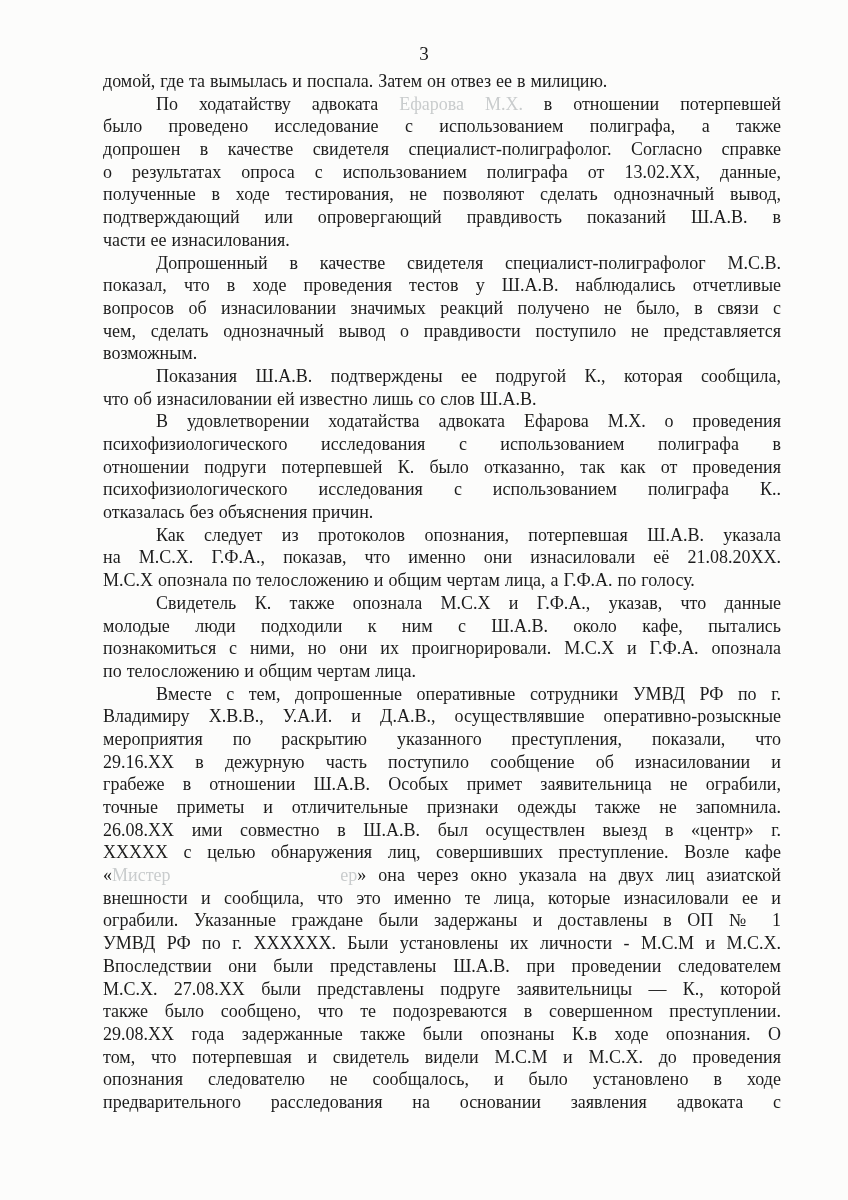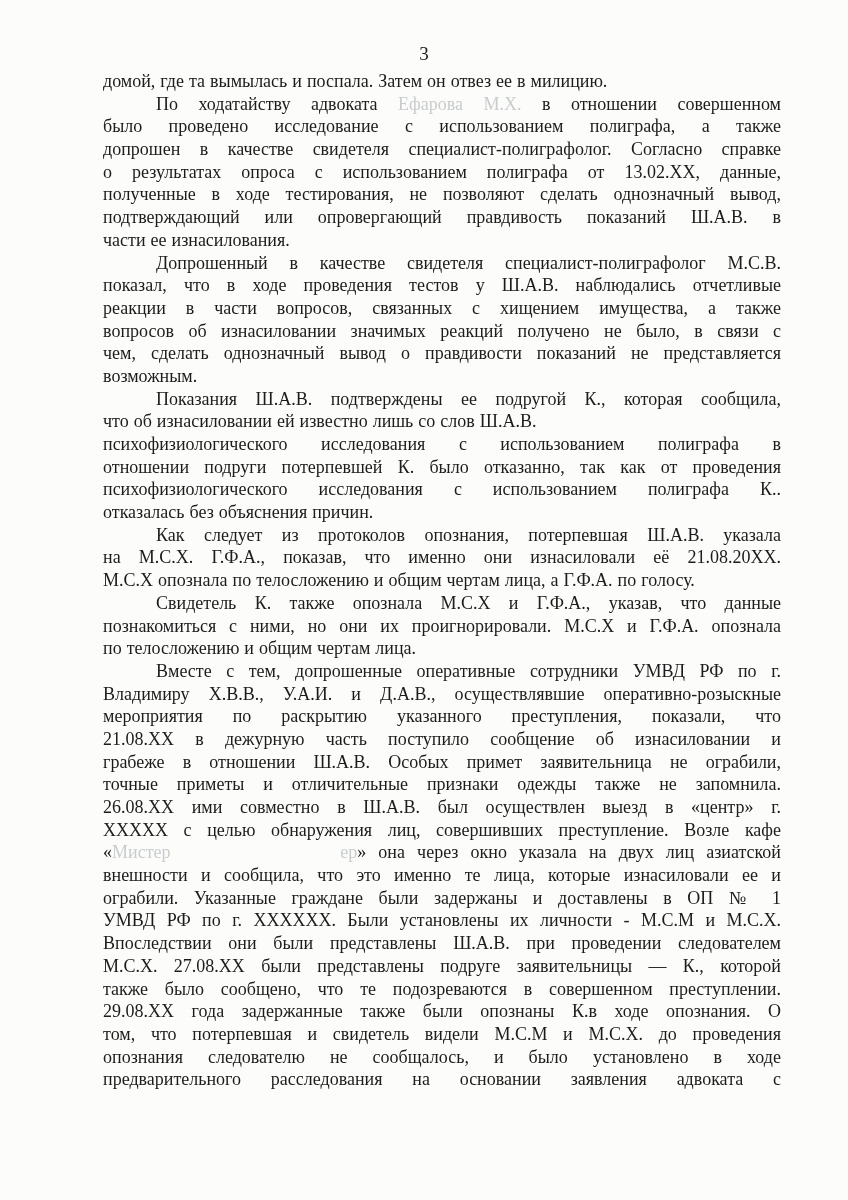--- a/index.html
+++ b/index.html
@@ -60,61 +60,62 @@
 </head>
 <body>
 
 <div class="page">
   <div class="page-number">3</div>
   <div class="document">
       <div class="paragraph">
         <div class="line final"><span>домой, где та вымылась и поспала. Затем он отвез ее в милицию.</span></div>
       </div>
       <div class="paragraph">
-        <div class="line indent"><span>По ходатайству адвоката </span><span class="faded">Ефарова М.Х.</span><span> в отношении совершенном</span></div>
+        <div class="line indent"><span>По ходатайству адвоката </span><span class="faded">Ефарова М.Х.</span><span> в отношении потерпевшей</span></div>
         <div class="line"><span>было проведено исследование с использованием полиграфа, а также</span></div>
         <div class="line"><span>допрошен в качестве свидетеля специалист-полиграфолог. Согласно справке</span></div>
         <div class="line"><span>о результатах опроса с использованием полиграфа от 13.02.ХХ, данные,</span></div>
         <div class="line"><span>полученные в ходе тестирования, не позволяют сделать однозначный вывод,</span></div>
         <div class="line"><span>подтверждающий или опровергающий правдивость показаний Ш.А.В. в</span></div>
         <div class="line final"><span>части ее изнасилования.</span></div>
       </div>
       <div class="paragraph">
         <div class="line indent"><span>Допрошенный в качестве свидетеля специалист-полиграфолог М.С.В.</span></div>
         <div class="line"><span>показал, что в ходе проведения тестов у Ш.А.В. наблюдались отчетливые</span></div>
-        <div class="line"><span>реакции в части вопросов, связанных с хищением имущества, а также</span></div>
         <div class="line"><span>вопросов об изнасиловании значимых реакций получено не было, в связи с</span></div>
-        <div class="line"><span>чем, сделать однозначный вывод о правдивости показаний не представляется</span></div>
+        <div class="line"><span>чем, сделать однозначный вывод о правдивости поступило не представляется</span></div>
         <div class="line final"><span>возможным.</span></div>
       </div>
       <div class="paragraph">
         <div class="line indent"><span>Показания Ш.А.В. подтверждены ее подругой К., которая сообщила,</span></div>
         <div class="line final"><span>что об изнасиловании ей известно лишь со слов Ш.А.В.</span></div>
       </div>
       <div class="paragraph">
+        <div class="line indent"><span>В удовлетворении ходатайства адвоката Ефарова М.Х. о проведения</span></div>
         <div class="line"><span>психофизиологического исследования с использованием полиграфа в</span></div>
         <div class="line"><span>отношении подруги потерпевшей К. было отказанно, так как от проведения</span></div>
         <div class="line"><span>психофизиологического исследования с использованием полиграфа К..</span></div>
         <div class="line final"><span>отказалась без объяснения причин.</span></div>
       </div>
       <div class="paragraph">
         <div class="line indent"><span>Как следует из протоколов опознания, потерпевшая Ш.А.В. указала</span></div>
         <div class="line"><span>на М.С.Х. Г.Ф.А., показав, что именно они изнасиловали её 21.08.20ХХ.</span></div>
         <div class="line final"><span>М.С.Х опознала по телосложению и общим чертам лица, а Г.Ф.А. по голосу.</span></div>
       </div>
       <div class="paragraph">
         <div class="line indent"><span>Свидетель К. также опознала М.С.Х и Г.Ф.А., указав, что данные</span></div>
+        <div class="line"><span>молодые люди подходили к ним с Ш.А.В. около кафе, пытались</span></div>
         <div class="line"><span>познакомиться с ними, но они их проигнорировали. М.С.Х и Г.Ф.А. опознала</span></div>
         <div class="line final"><span>по телосложению и общим чертам лица.</span></div>
       </div>
       <div class="paragraph">
         <div class="line indent"><span>Вместе с тем, допрошенные оперативные сотрудники УМВД РФ по г.</span></div>
         <div class="line"><span>Владимиру Х.В.В., У.А.И. и Д.А.В., осуществлявшие оперативно-розыскные</span></div>
         <div class="line"><span>мероприятия по раскрытию указанного преступления, показали, что</span></div>
-        <div class="line"><span>21.08.ХХ в дежурную часть поступило сообщение об изнасиловании и</span></div>
+        <div class="line"><span>29.16.ХХ в дежурную часть поступило сообщение об изнасиловании и</span></div>
         <div class="line"><span>грабеже в отношении Ш.А.В. Особых примет заявительница не ограбили,</span></div>
         <div class="line"><span>точные приметы и отличительные признаки одежды также не запомнила.</span></div>
         <div class="line"><span>26.08.ХХ ими совместно в Ш.А.В. был осуществлен выезд в «центр» г.</span></div>
         <div class="line"><span>ХХХХХ с целью обнаружения лиц, совершивших преступление. Возле кафе</span></div>
         <div class="line"><span>«</span><span class="faded">Мистер</span><span>&nbsp;&nbsp;&nbsp;&nbsp;&nbsp;&nbsp;&nbsp;&nbsp;&nbsp;&nbsp;&nbsp;&nbsp;&nbsp;&nbsp;</span><span class="faded">ер</span><span>» она через окно указала на двух лиц азиатской</span></div>
         <div class="line"><span>внешности и сообщила, что это именно те лица, которые изнасиловали ее и</span></div>
         <div class="line"><span>ограбили. Указанные граждане были задержаны и доставлены в ОП № 1</span></div>
         <div class="line"><span>УМВД РФ по г. ХХХХХХ. Были установлены их личности - М.С.М и М.С.Х.</span></div>
         <div class="line"><span>Впоследствии они были представлены Ш.А.В. при проведении следователем</span></div>
         <div class="line"><span>М.С.Х. 27.08.ХХ были представлены подруге заявительницы — К., которой</span></div>

